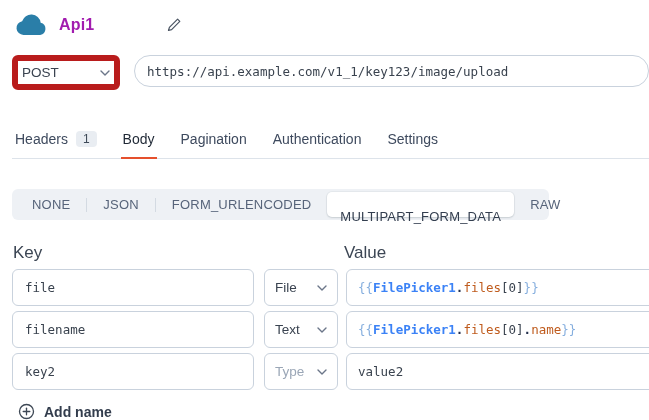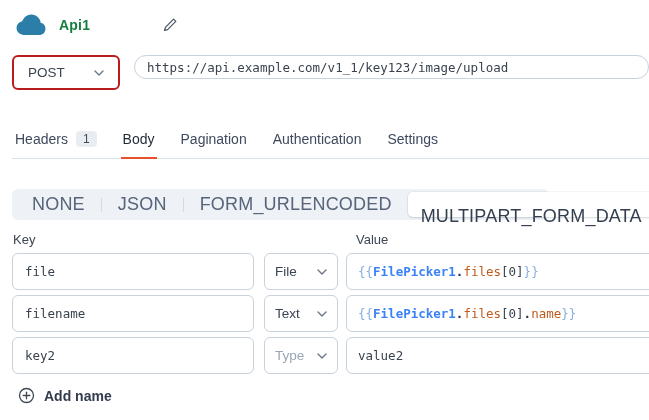--- a/index.html
+++ b/index.html
@@ -4,57 +4,57 @@
 <style>
   * { margin:0; padding:0; box-sizing:border-box; }
   html,body { background:#fff; }
   .page {
     position:relative; width:649px; height:420px; overflow:hidden;
     background:#fff; font-family:"Liberation Sans", sans-serif; color:#2b3442;
   }
   
   .hdr { display:flex; align-items:center; padding:13px 12px 0 14px; }
   .cloud { width:34px; height:24px; flex:0 0 auto; }
-  .title { margin-left:11px; font-size:14px; font-weight:700; color:#15803d; letter-spacing:.2px; }
+  .title { margin-left:11px; font-size:16px; font-weight:700; color:#a21caf; letter-spacing:.2px; }
   .pencil { margin-left:72px; width:16px; height:16px; cursor:pointer; }
   
   .req { display:flex; margin:18px 0 0 12px; }
   .method {
-    width:108px; height:35px; border:2px solid #b91c1c; border-radius:6px; background:#fff;
-    display:flex; align-items:center; justify-content:space-between; padding:0 14px;
+    width:108px; height:35px; border:6px solid #b91c1c; border-radius:6px; background:#fff;
+    display:flex; align-items:center; justify-content:space-between; padding:0 4px;
     font-size:13.5px; color:#3a4350; cursor:pointer; flex:0 0 auto;
   }
   .url {
-    margin-left:14px; width:540px; height:24px; border:1px solid #c9d2dd; border-radius:16px;
+    margin-left:14px; width:540px; height:32px; border:1px solid #c9d2dd; border-radius:16px;
     padding:1px 12px; font-family:"DejaVu Sans Mono", monospace; font-size:12.5px; color:#39424e;
     outline:none; background:#fff;
   }
   .chev { width:10px; height:6px; flex:0 0 auto; }
   
   .tabs {
     display:flex; align-items:flex-end; gap:22px; margin:41px 0 0 12px;
     border-bottom:1px solid #dde3ea; padding-left:1px;
   }
   .tab { display:flex; align-items:center; gap:8px; padding:0 2px 10px 2px; font-size:14px;
          color:#3e4a5e; cursor:pointer; margin-bottom:-1px; border-bottom:2px solid transparent; }
   .tab.active { color:#1f2835; font-weight:500; border-bottom:2px solid #e5502d; }
   .badge { background:#e9edf2; color:#3f4a58; font-size:12px; border-radius:4px; padding:1px 7px; }
   
   .modes {
     margin:30px 0 0 12px; width:537px; height:31px; background:#eef1f5; border-radius:6px;
-    display:flex; align-items:center; padding:0 4px; font-size:18px; color:#57647a;
+    display:flex; align-items:center; padding:0 4px; font-size:13px; color:#57647a;
   }
   .mode { padding:0 16px; cursor:pointer; letter-spacing:.2px; white-space:nowrap; }
   .mode.selected {
     background:#fff; color:#333e4f; border-radius:5px; height:25px; line-height:25px;
     padding:12px 13px; box-shadow:0 1px 2px rgba(30,40,60,.14), 0 0 0 1px rgba(30,40,60,.04);
   }
   .msep { width:1px; height:14px; background:#d3dae2; flex:0 0 auto; }
   
-  .cols { display:flex; margin:12px 0 6px 13px; font-size:13px; color:#3c4654;gap:12px; }
+  .cols { display:flex; margin:23px 0 6px 13px; font-size:17px; color:#3c4654; }
   .col-key { width:331px; }
   .prow { display:flex; margin:0 0 5px 12px; }
   .key-input {
     width:242px; height:37px; border:1px solid #c9d2dd; border-radius:6px; background:#fff;
     padding:0 12px; font-family:"DejaVu Sans Mono", monospace; font-size:12.5px; color:#39424e;
     outline:none; flex:0 0 auto;
   }
   .type-select {
     margin-left:10px; width:74px; height:37px; border:1px solid #c9d2dd; border-radius:6px;
     background:#fff; display:flex; align-items:center; justify-content:space-between;

